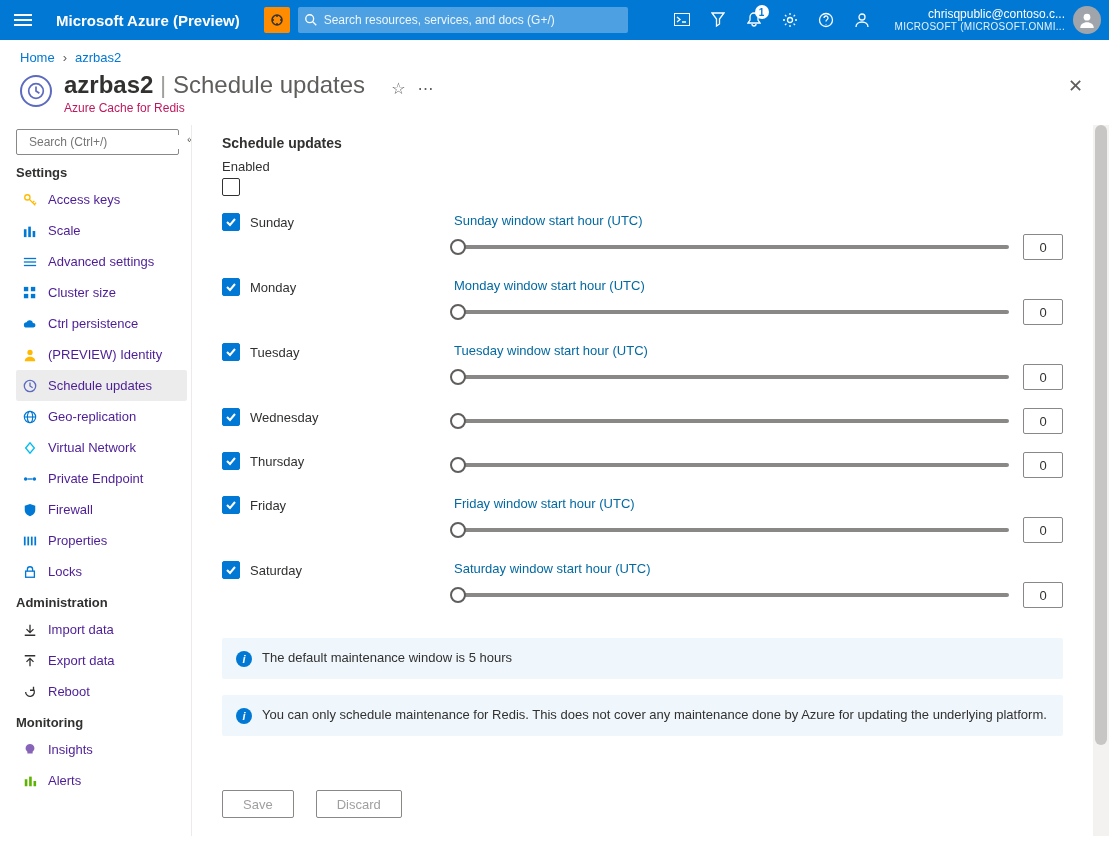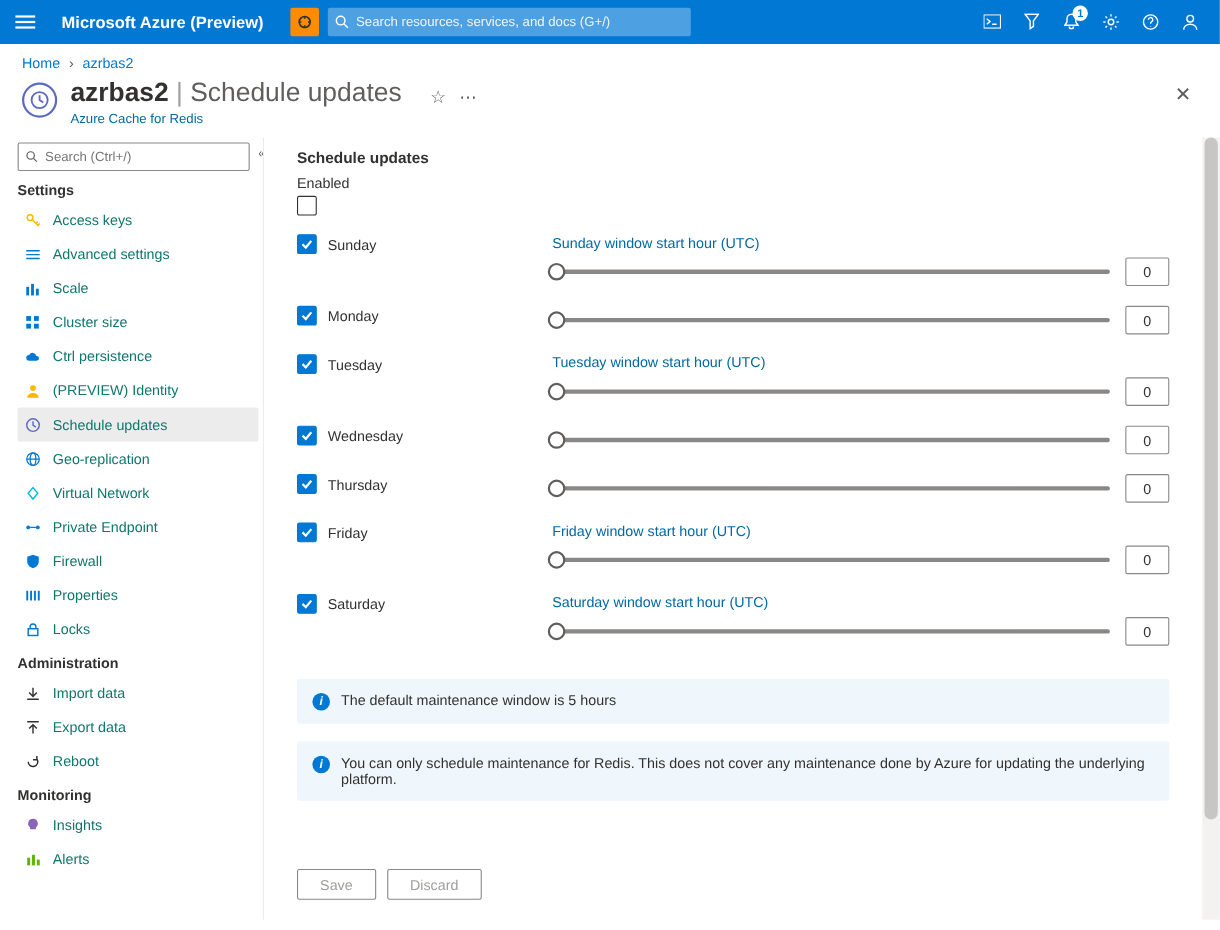--- a/index.html
+++ b/index.html
@@ -49,32 +49,32 @@
   .breadcrumb a { color:#0078d4; text-decoration:none; cursor:pointer; }
   
   .page-header {
     display:flex; align-items:flex-start; padding: 0 20px 10px 20px; gap:12px;
   }
   .page-header .res-icon {
     width:32px; height:32px; border:2px solid #5c6bc0; border-radius:50%; display:flex; align-items:center; justify-content:center; color:#5c6bc0; margin-top:4px;
   }
   .page-header .titles h1 { font-size:24px; font-weight:600; color:#323130; display:inline; }
   .page-header .titles h1 .sep { color:#a19f9d; font-weight:400; }
-  .page-header .titles .sub { font-size:12px; color:#0369a1; margin-top:2px; }
+  .page-header .titles .sub { font-size:12px; color:#be185d; margin-top:2px; }
   .page-header .tool-icons { margin-left:14px; margin-top:8px; display:flex; gap:12px; color:#605e5c; font-size:16px;}
   .page-header .tool-icons span{cursor:pointer;}
   .page-header .close { margin-left:auto; margin-right:6px; font-size:18px; color:#605e5c; cursor:pointer; margin-top:4px;}
   
   .main { display:flex; height: calc(845px - 40px - 34px - 60px); }
-  .sidebar { width:240px; border-right:1px solid #edebe9; padding: 0 4px 0 16px; overflow-y:auto; position:relative;}
+  .sidebar { width:192px; border-right:1px solid #edebe9; padding: 0 4px 0 16px; overflow-y:auto; position:relative;}
   .side-search { display:flex; align-items:center; gap:6px; border:1px solid #8a8886; border-radius:2px; height:26px; padding:0 6px; margin:4px 8px 10px 0; }
   .side-search input { border:none; outline:none; flex:1; font-size:12px; }
   .collapse-icon { position:absolute; right:-2px; top:8px; font-size:11px; color:#605e5c; cursor:pointer;}
   .side-group-title { font-size:13px; font-weight:600; color:#323130; margin:8px 0 4px 0; }
-  .side-item { display:flex; align-items:center; gap:10px; height:31px; padding:0 6px; cursor:pointer; font-size:13px; color:#0f766e; border-radius:2px;}
+  .side-item { display:flex; align-items:center; gap:10px; height:31px; padding:0 6px; cursor:pointer; font-size:13px; color:#4c1d95; border-radius:2px;}
   .side-item.selected { background:#ececec; }
   .side-item .icon { width:16px; height:16px; display:flex; align-items:center; justify-content:center; }
   
   .content { flex:1; position:relative; display:flex; flex-direction:column; }
   .content-scroll { flex:1; overflow-y:auto; padding: 10px 30px 10px 30px; }
   .section-title { font-weight:600; font-size:14px; margin-bottom:8px; }
   .enabled-block label { font-size:13px; }
   .chk {
     width:18px; height:18px; border:1px solid #323130; border-radius:2px; display:inline-flex; align-items:center; justify-content:center; cursor:pointer;
   }
@@ -83,21 +83,21 @@
   .day-row { display:flex; align-items:flex-start; padding:6px 0 12px 0; gap:10px; }
   .day-row .day-check { display:flex; align-items:center; gap:10px; width:222px; padding-top:0px; }
   .day-row .slider-col { flex:1; display:flex; flex-direction:column; gap:6px; }
   .slider-col .lbl { font-size:13px; color:#0369a1; }
   .slider-row { display:flex; align-items:center; gap:14px; }
   .slider { flex:1; height:4px; background:#8a8886; border-radius:2px; position:relative; }
   .slider .thumb { position:absolute; left:0; top:50%; width:16px; height:16px; border-radius:50%; background:#fff; border:2px solid #605e5c; transform:translate(-4px,-50%); cursor:pointer;}
   .hour-box { width:40px; height:26px; border:1px solid #8a8886; border-radius:2px; display:flex; align-items:center; justify-content:center; font-size:13px; }
   .info-box { background:#eff6fc; padding:12px 14px; display:flex; align-items:flex-start; gap:10px; font-size:13px; color:#323130; margin-top:10px; border-radius:2px;}
   .info-box .i-icon { width:16px; height:16px; background:#0078d4; color:#fff; border-radius:50%; font-size:11px; font-weight:700; display:flex; align-items:center; justify-content:center; flex-shrink:0; font-style:italic; margin-top:1px;}
-  .footer-bar { padding:10px 16px 18px 30px; display:flex; gap:10px; border-top:0px; }
+  .footer-bar { padding:10px 16px 18px 30px; display:flex; gap:22px; border-top:0px; }
   .btn { height:28px; padding:0 20px; border:1px solid #8a8886; background:#fff; color:#a19f9d; border-radius:2px; cursor:not-allowed; font-size:13px; }
   .vscroll { width:16px; background:#f3f2f1; position:relative; }
   .vscroll .thumb { position:absolute; top:0; left:2px; width:12px; height:620px; background:#c8c6c4; border-radius:6px; }
   svg { display:block; }
 </style>
 </head>
 <body>
 
 <div class="topbar">
   <div class="hamburger">
@@ -150,20 +150,32 @@
           <path d="M6 6a2 2 0 113 1.7c-.7.4-1 .8-1 1.8M8 12v.5" stroke="#fff" fill="none" stroke-width="1.3"></path>
         </svg>
     </div>
     <div class="top-icon">
       <svg width="16" height="16" viewBox="0 0 16 16">
           <circle cx="8" cy="5" r="3" fill="none" stroke="#fff" stroke-width="1.3"></circle>
           <path d="M2 15c0-3 2.7-5 6-5s6 2 6 5" fill="none" stroke="#fff" stroke-width="1.3"></path>
         </svg>
     </div>
   </div>
+  <div class="account">
+    <div class="text">
+      <div class="email">chrisqpublic@contoso.c...</div>
+      <div class="org">MICROSOFT (MICROSOFT.ONMI...</div>
+    </div>
+    <div class="avatar">
+      <svg width="18" height="18" viewBox="0 0 16 16">
+          <circle cx="8" cy="5.5" r="3" fill="#fff"></circle>
+          <path d="M2 15c0-3 2.7-5 6-5s6 2 6 5z" fill="#fff"></path>
+        </svg>
+    </div>
+  </div>
 </div>
 
 <div class="breadcrumb">
   <a>Home</a>
   <span>›</span>
   <a>azrbas2</a>
 </div>
 
 <div class="page-header">
   <div class="res-icon">
@@ -205,36 +217,36 @@
             <svg width="14" height="14" viewBox="0 0 16 16">
               <circle cx="5" cy="5" r="3" fill="none" stroke="currentColor" stroke-width="1.5"></circle>
               <path d="M7 7l7 7M11 11l2-2M13 13l2-2" stroke="currentColor" stroke-width="1.5"></path>
             </svg>
           </span>
           <span>Access keys</span>
         </div>
         <div class="side-item">
           <span class="icon" style="color: rgb(0, 120, 212);">
             <svg width="14" height="14" viewBox="0 0 16 16">
+              <rect x="1" y="6" width="3" height="9" fill="currentColor"></rect>
+              <rect x="6" y="3" width="3" height="12" fill="currentColor"></rect>
+              <rect x="11" y="8" width="3" height="7" fill="currentColor"></rect>
+            </svg>
+          </span>
+          <span>Scale</span>
+        </div>
+        <div class="side-item">
+          <span class="icon" style="color: rgb(0, 120, 212);">
+            <svg width="14" height="14" viewBox="0 0 16 16">
               <line x1="1" y1="4" x2="15" y2="4" stroke="currentColor" stroke-width="1.5"></line>
               <line x1="1" y1="8" x2="15" y2="8" stroke="currentColor" stroke-width="1.5"></line>
               <line x1="1" y1="12" x2="15" y2="12" stroke="currentColor" stroke-width="1.5"></line>
             </svg>
           </span>
           <span>Advanced settings</span>
-        </div>
-        <div class="side-item">
-          <span class="icon" style="color: rgb(0, 120, 212);">
-            <svg width="14" height="14" viewBox="0 0 16 16">
-              <rect x="1" y="6" width="3" height="9" fill="currentColor"></rect>
-              <rect x="6" y="3" width="3" height="12" fill="currentColor"></rect>
-              <rect x="11" y="8" width="3" height="7" fill="currentColor"></rect>
-            </svg>
-          </span>
-          <span>Scale</span>
         </div>
         <div class="side-item">
           <span class="icon" style="color: rgb(0, 120, 212);">
             <svg width="14" height="14" viewBox="0 0 16 16">
               <rect x="1" y="1" width="5" height="5" fill="currentColor"></rect>
               <rect x="9" y="1" width="5" height="5" fill="currentColor"></rect>
               <rect x="1" y="9" width="5" height="5" fill="currentColor"></rect>
               <rect x="9" y="9" width="5" height="5" fill="currentColor"></rect>
             </svg>
           </span>
@@ -400,20 +412,21 @@
           <div class="day-row">
             <div class="day-check">
               <div class="chk checked">
                 <svg width="12" height="12" viewBox="0 0 12 12">
                   <path d="M2 6l3 3 5-6" fill="none" stroke="#fff" stroke-width="2"></path>
                 </svg>
               </div>
               <span>Monday</span>
             </div>
             <div class="slider-col">
+              <div class="lbl">Monday window start hour (UTC)</div>
               <div class="slider-row">
                 <div class="slider">
                   <div class="thumb"></div>
                 </div>
                 <div class="hour-box">0</div>
               </div>
             </div>
           </div>
           <div class="day-row">
             <div class="day-check">

